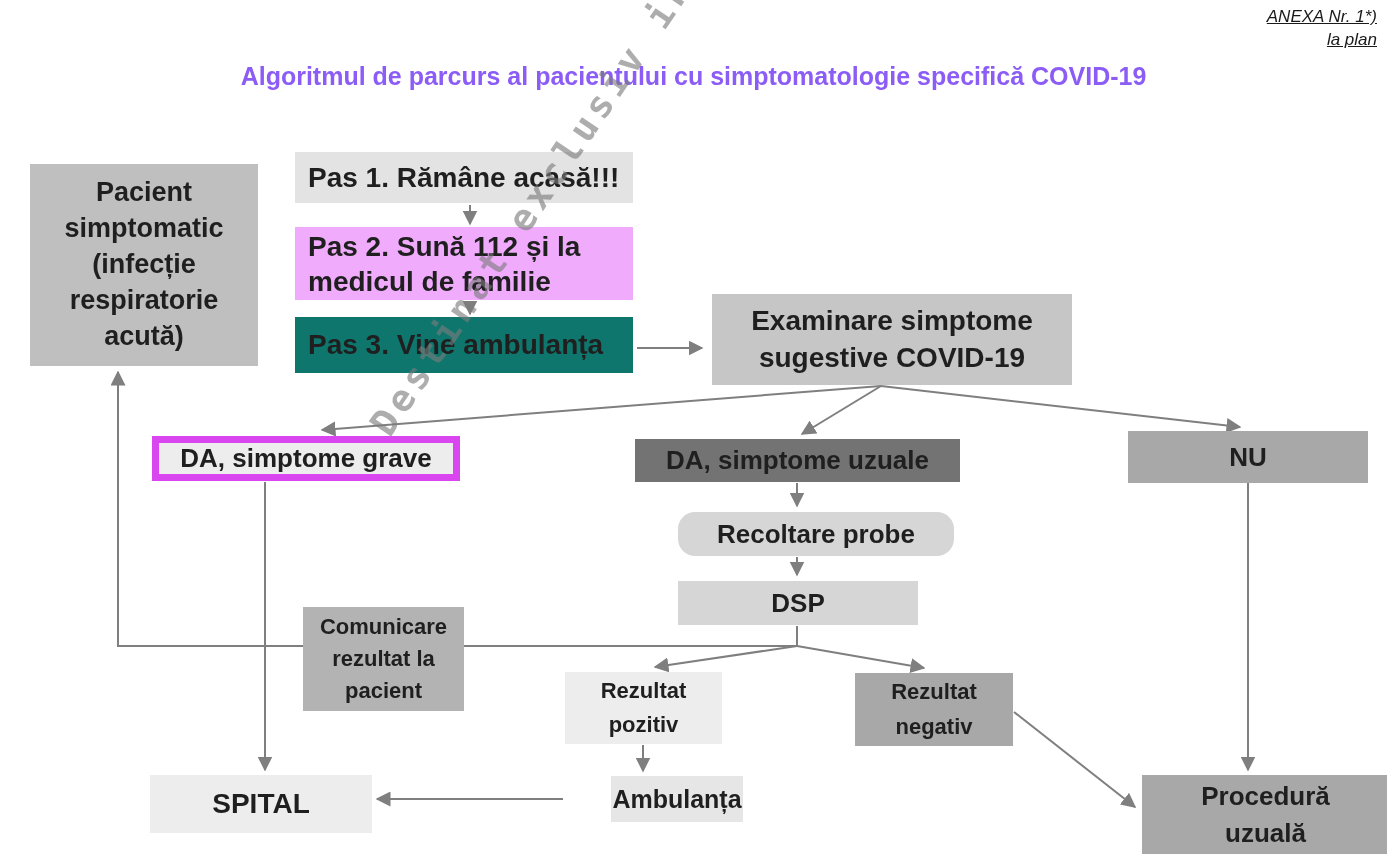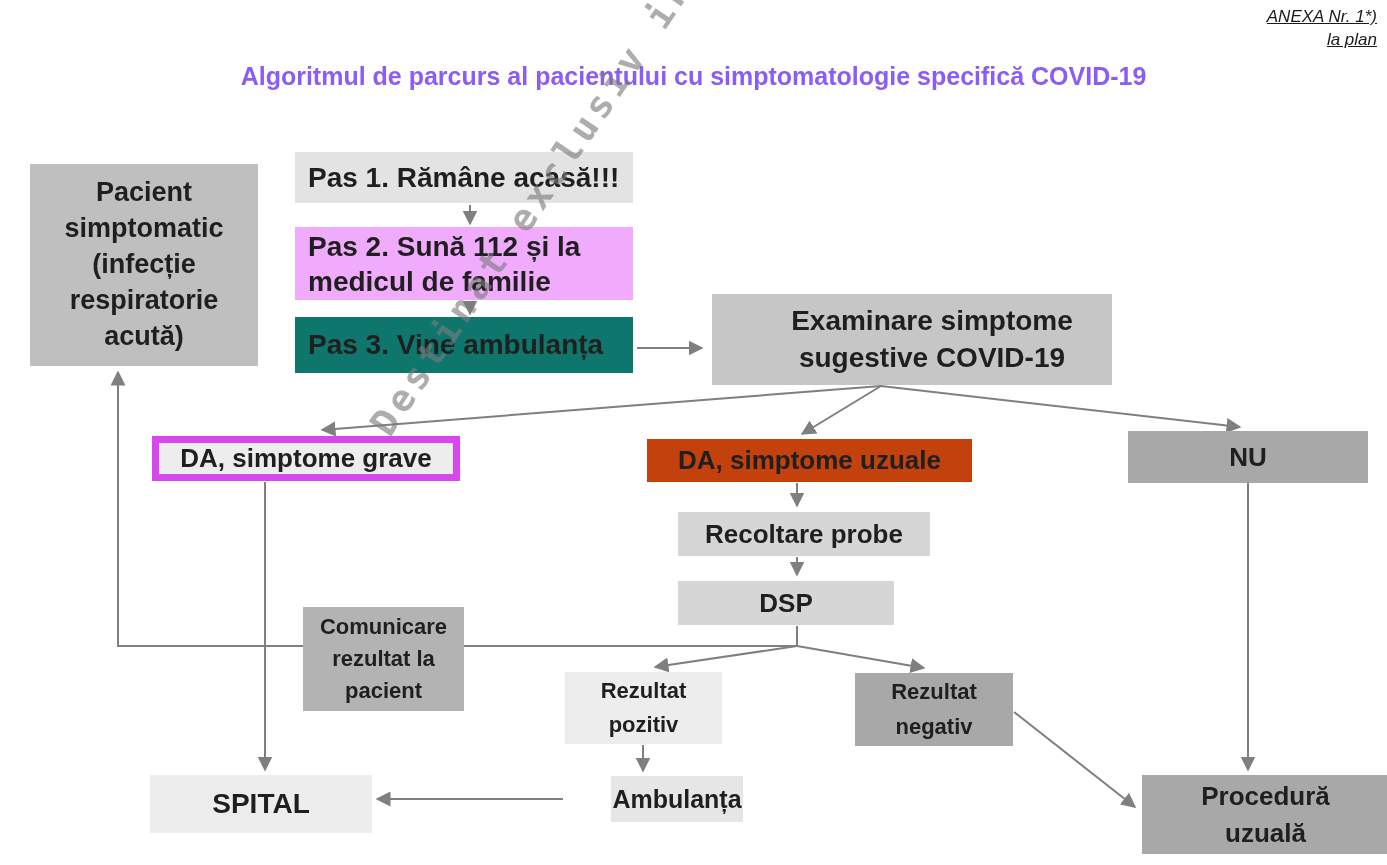--- a/index.html
+++ b/index.html
@@ -26,26 +26,26 @@
   svg.edges{position:absolute;left:0;top:0;z-index:1;}
   .node{
     position:absolute;z-index:2;display:flex;align-items:center;justify-content:center;
     text-align:center;font-weight:bold;color:#1f1f1f;white-space:pre-line;
   }
   .node.left{justify-content:flex-start;text-align:left;padding-left:13px;box-sizing:border-box;}
   .n-pacient   {left:30px;  top:164px; width:228px; height:202px; font-size:27px; line-height:1.33;}
   .n-pas1      {left:295px; top:152px; width:338px; height:51px;  font-size:28px;}
   .n-pas2      {left:295px; top:227px; width:338px; height:73px;  font-size:28px; line-height:1.25;}
   .n-pas3      {left:295px; top:317px; width:338px; height:56px;  font-size:28px;}
-  .n-examinare {left:712px; top:294px; width:360px; height:91px;  font-size:28px; line-height:1.3;padding-left:40px;}
+  .n-examinare {left:712px; top:294px; width:360px; height:91px;  font-size:28px; line-height:1.3;}
   .n-da-grave  {left:152px; top:436px; width:308px; height:45px;  font-size:26px; border:7px solid #d946ef; box-sizing:border-box;}
   .n-da-uzuale {left:635px; top:439px; width:325px; height:43px;  font-size:26px;}
   .n-nu        {left:1128px;top:431px; width:240px; height:52px;  font-size:26px;}
-  .n-recoltare {left:678px; top:512px; width:252px; height:44px;  font-size:26px;}
-  .n-dsp       {left:678px; top:581px; width:216px; height:44px;  font-size:26px;}
+  .n-recoltare {left:678px; top:512px; width:276px; height:44px;  font-size:26px;border-radius:17px;}
+  .n-dsp       {left:678px; top:581px; width:240px; height:44px;  font-size:26px;}
   .n-comunicare{left:303px; top:580px; width:161px; height:104px; font-size:22px; line-height:1.45;}
   .n-rez-poz   {left:565px; top:672px; width:157px; height:72px;  font-size:22px; line-height:1.55;}
   .n-rez-neg   {left:855px; top:673px; width:158px; height:73px;  font-size:22px; line-height:1.55;}
   .n-spital    {left:150px; top:775px; width:222px; height:58px;  font-size:28px;}
   .n-ambulanta {left:567px; top:776px; width:132px; height:46px;  font-size:25px;margin-left:44px;}
   .n-procedura {left:1142px;top:775px; width:247px; height:79px;  font-size:26px; line-height:1.4;}
 </style>
 </head>
 <body>
 
@@ -92,21 +92,21 @@
 (infecție
 respiratorie
 acută)</div>
   <div class="node n-pas1 left" style="background: rgb(227, 227, 227);">Pas 1. Rămâne acasă!!!</div>
   <div class="node n-pas2 left" style="background: #f0abfc;">Pas 2. Sună 112 și la
 medicul de familie</div>
   <div class="node n-pas3 left" style="background: #0f766e;">Pas 3. Vine ambulanța</div>
   <div class="node n-examinare" style="background: rgb(198, 198, 198);">Examinare simptome
 sugestive COVID-19</div>
   <div class="node n-da-grave" style="background: rgb(237, 237, 237);">DA, simptome grave</div>
-  <div class="node n-da-uzuale" style="background: #c2410c; margin-left: 12px;">DA, simptome uzuale</div>
+  <div class="node n-da-uzuale" style="background: #737373;">DA, simptome uzuale</div>
   <div class="node n-nu" style="background: rgb(168, 168, 168);">NU</div>
   <div class="node n-recoltare" style="background: rgb(214, 214, 214);">Recoltare probe</div>
   <div class="node n-dsp" style="background: rgb(214, 214, 214);">DSP</div>
   <div class="node n-comunicare" style="background: rgb(179, 179, 179); margin-top: 27px;">Comunicare
 rezultat la
 pacient</div>
   <div class="node n-rez-poz" style="background: rgb(237, 237, 237);">Rezultat
 pozitiv</div>
   <div class="node n-rez-neg" style="background: rgb(168, 168, 168);">Rezultat
 negativ</div>

